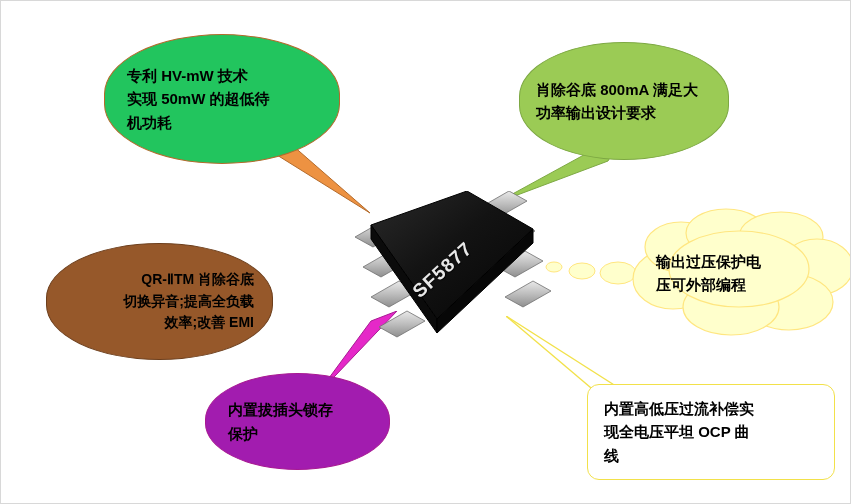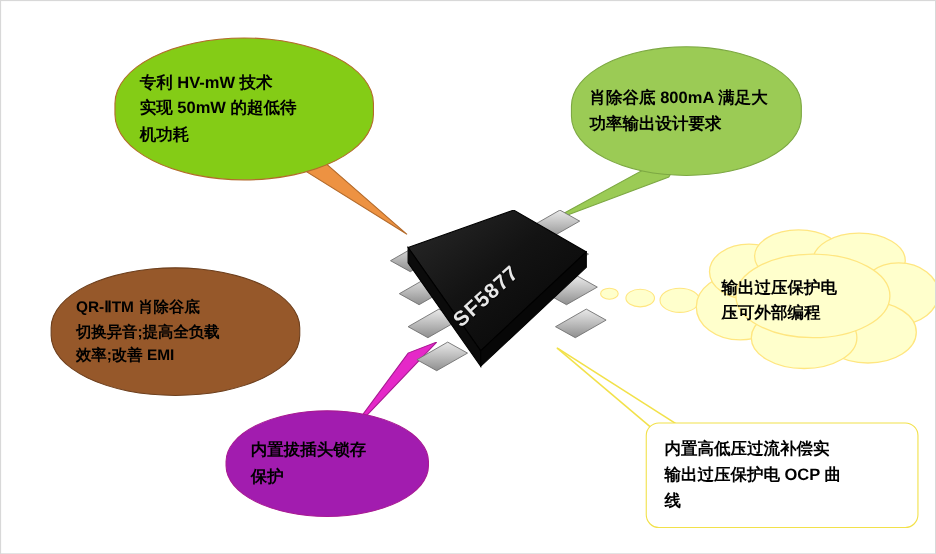--- a/index.html
+++ b/index.html
@@ -34,21 +34,21 @@
     font-weight: bold;
     white-space: pre-line;
   }
 
   
   #bubble-orange {
     left: 103px;
     top: 33px;
     width: 236px;
     height: 130px;
-    background: #84cc16;
+    background: #22c55e;
     border: 1px solid #b36b2c;
     border-radius: 52% 52% 52% 52% / 48% 48% 48% 48%;
     font-size: 15px;
     padding: 6px 20px 6px 22px;
   }
   #bubble-orange-tail {
     position: absolute;
     left: 247px;
     top: 130px;
     width: 170px;
@@ -81,20 +81,21 @@
   #bubble-brown {
     left: 45px;
     top: 242px;
     width: 227px;
     height: 117px;
     background: #96582a;
     border: 1px solid #6d3f1d;
     border-radius: 50%/47%;
     font-size: 14px;
     padding: 4px 18px 4px 22px;
+    text-align: right;
   }
 
   
   #bubble-magenta {
     left: 204px;
     top: 372px;
     width: 185px;
     height: 97px;
     background: #a21caf;
     border: 1px solid #a81a93;
@@ -257,21 +258,21 @@
 压可外部编程</span>
   </div>
 
   <svg id="yellowbox-tail" viewBox="0 0 140 90">
     <polyline points="0,0 138,88" fill="none" stroke="#f2e14a" stroke-width="1.4"></polyline>
     <polyline points="0,0 104,88" fill="none" stroke="#f2e14a" stroke-width="1.4"></polyline>
   </svg>
 
   <div class="bubble" id="bubble-yellowbox">
     <span class="txt">内置高低压过流补偿实
-输出过压保护电 OCP 曲
+现全电压平坦 OCP 曲
 线</span>
   </div>
 
   <div id="chip-wrap">
     <svg width="210" height="160" viewBox="0 0 210 160">
       <defs>
         <linearGradient id="pinGrad" x1="0" y1="0" x2="0" y2="1">
           <stop offset="0%" stop-color="#e9e9e9"></stop>
           <stop offset="50%" stop-color="#bdbdbd"></stop>
           <stop offset="100%" stop-color="#8f8f8f"></stop>

